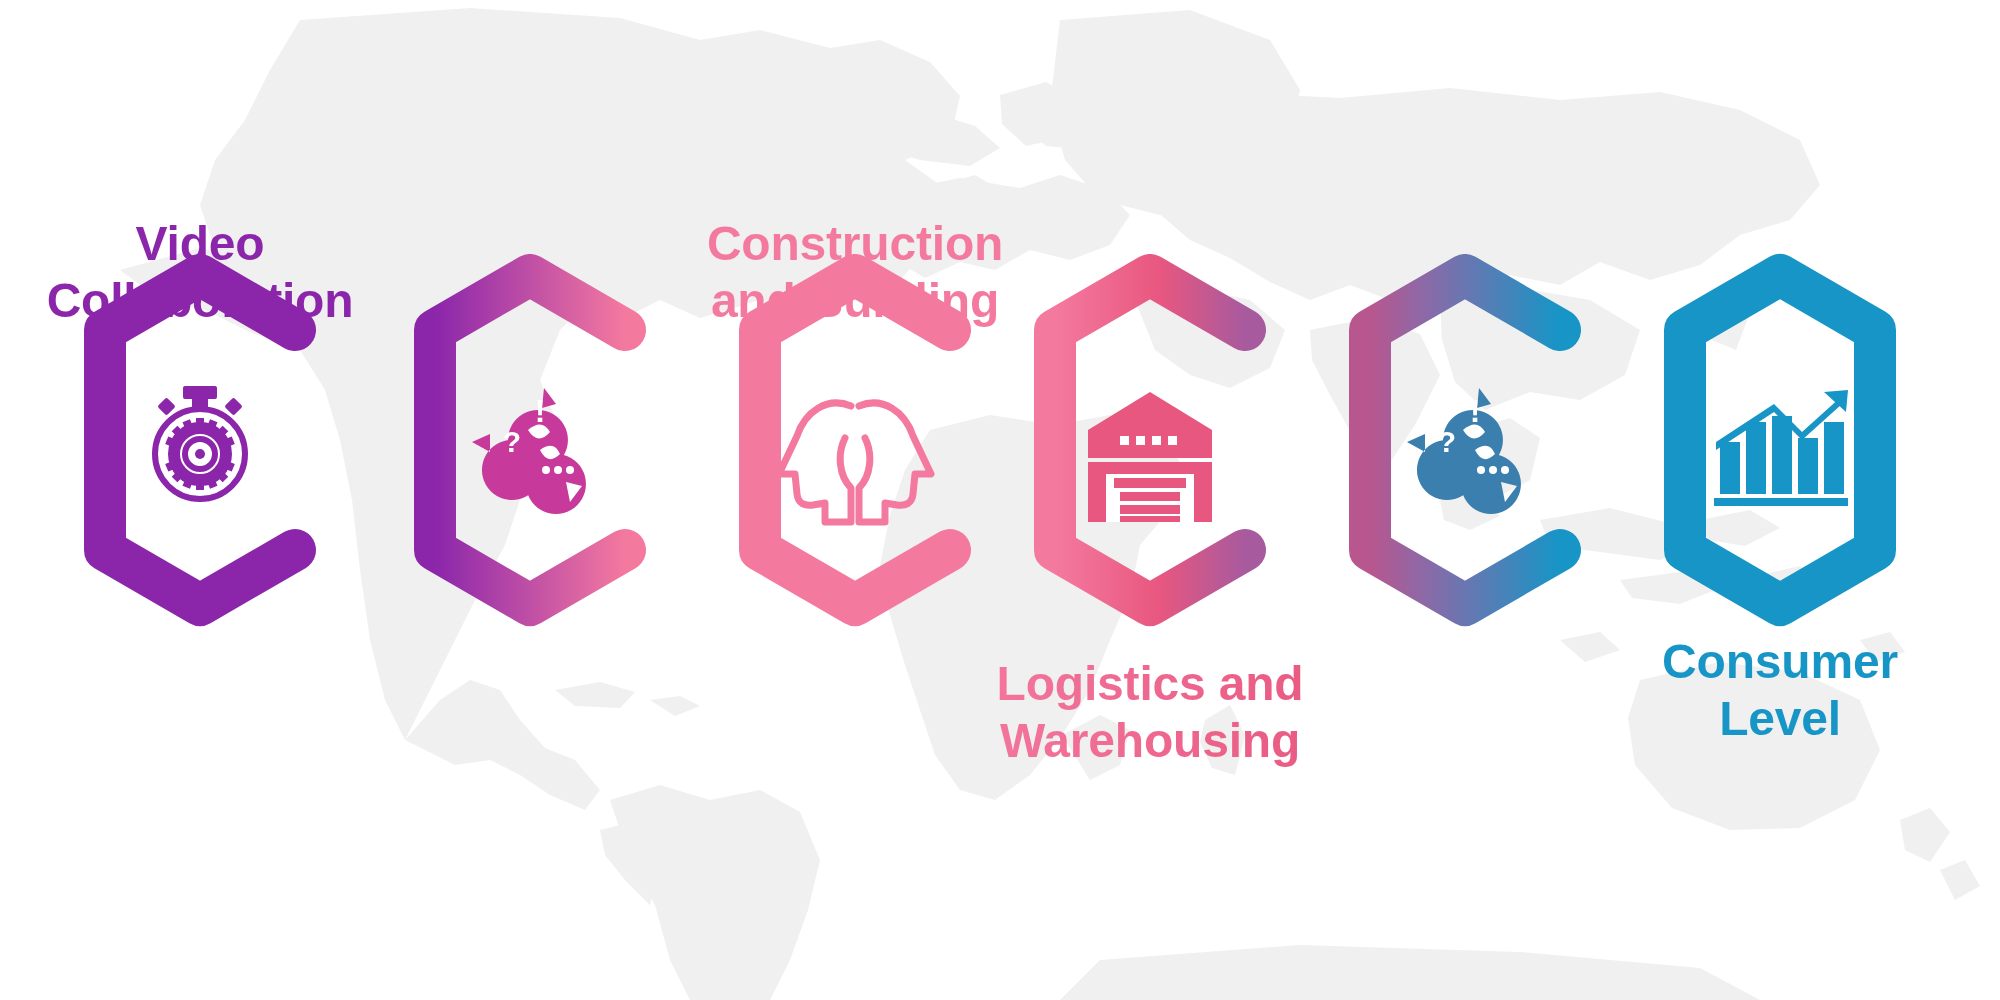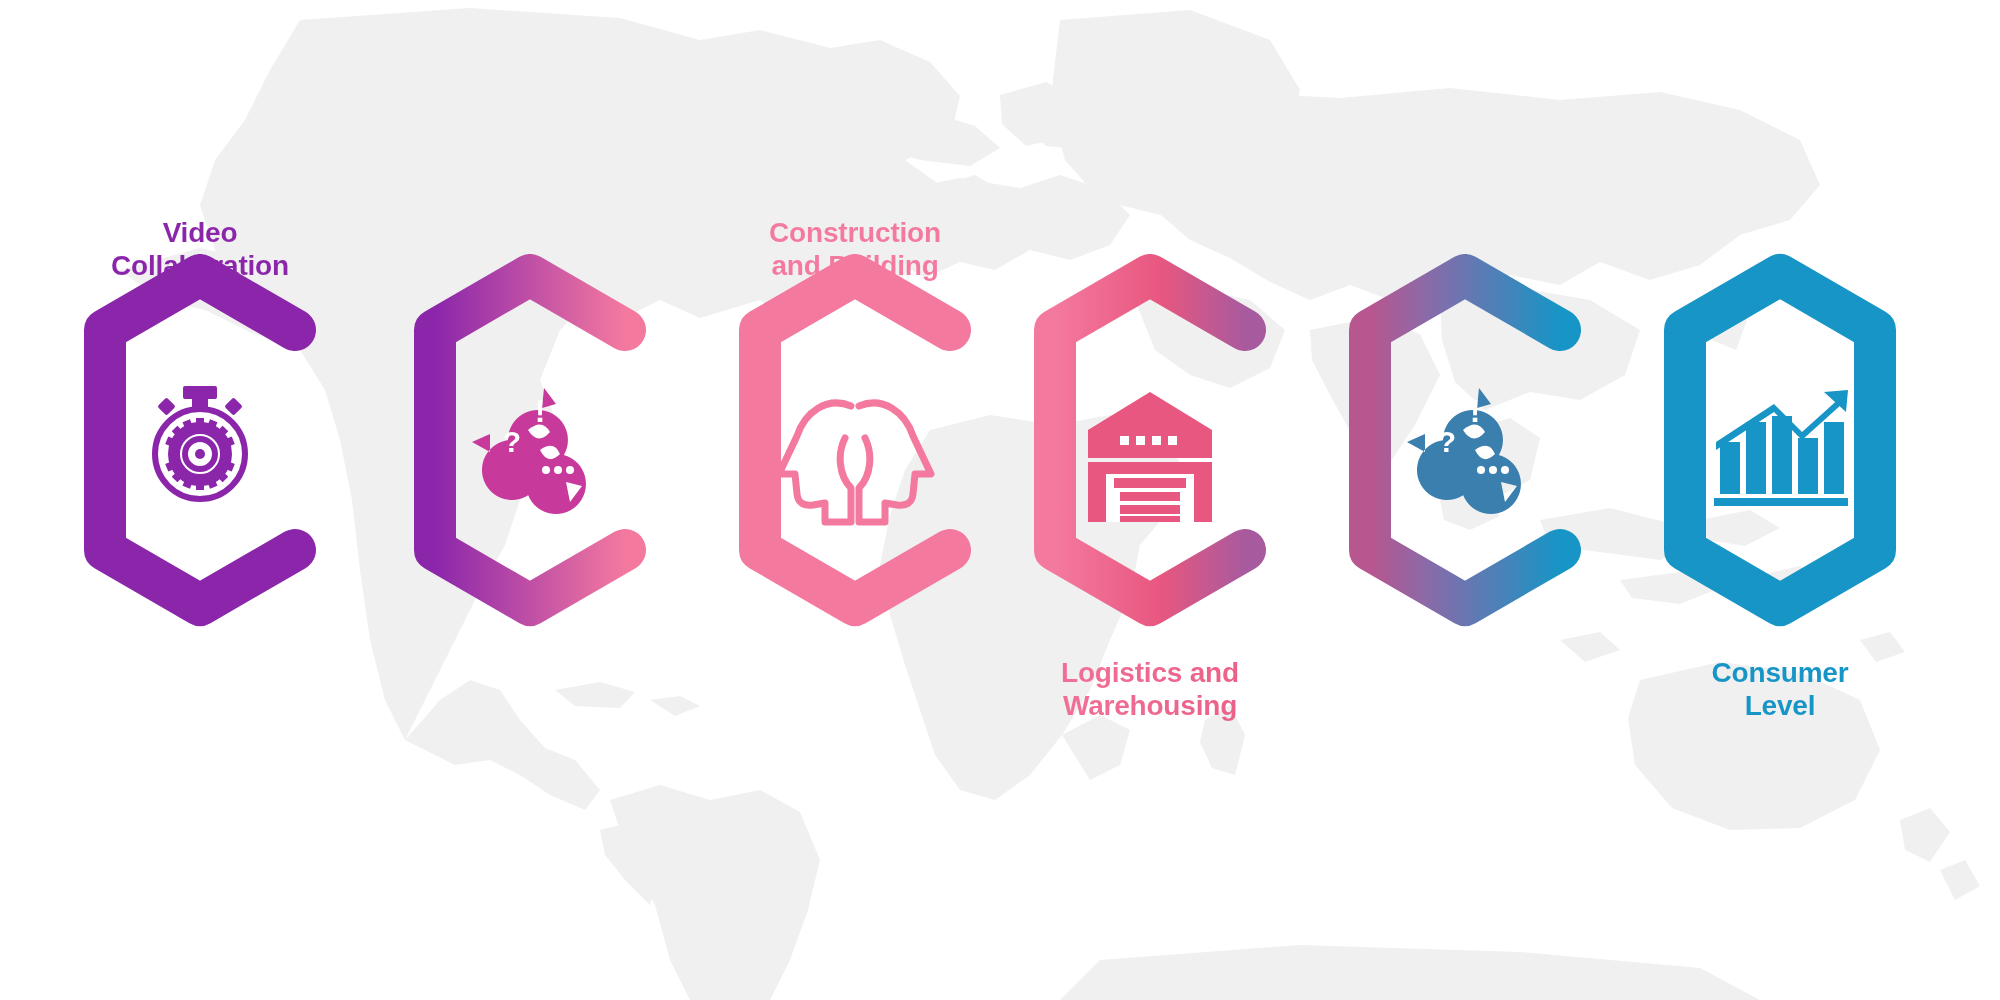--- a/index.html
+++ b/index.html
@@ -25,21 +25,21 @@
   #chain {
     position: absolute;
     left: 0; top: 0;
     width: 2000px;
     height: 1000px;
   }
   .label {
     position: absolute;
     text-align: center;
     font-weight: 700;
-    font-size: 28px;
+    font-size: 48px;
     line-height: 1.18;
     letter-spacing: -0.2px;
     white-space: pre-line;
     background-clip: text;
     -webkit-background-clip: text;
     color: transparent;
     -webkit-text-fill-color: transparent;
   }
 </style>
 </head>
@@ -265,16 +265,16 @@
 Collaboration</div>
 
 
   <div class="label" style="left:655px; top:216px; width:400px; background-image:linear-gradient(90deg,#f4799f,#f4799f);">Construction
 and Building</div>
 
   <div class="label" style="left:950px; top:656px; width:400px; background-image:linear-gradient(90deg,#f4799f,#e8577f);">Logistics and
 Warehousing</div>
 
 
-  <div class="label" style="left:1580px; top:656px; width:400px; background-image:linear-gradient(90deg,#1695c6,#1695c6);">Consumer
+  <div class="label" style="left:1580px; top:634px; width:400px; background-image:linear-gradient(90deg,#1695c6,#1695c6);">Consumer
 Level</div>
 
 </div>
 
 </body></html>

